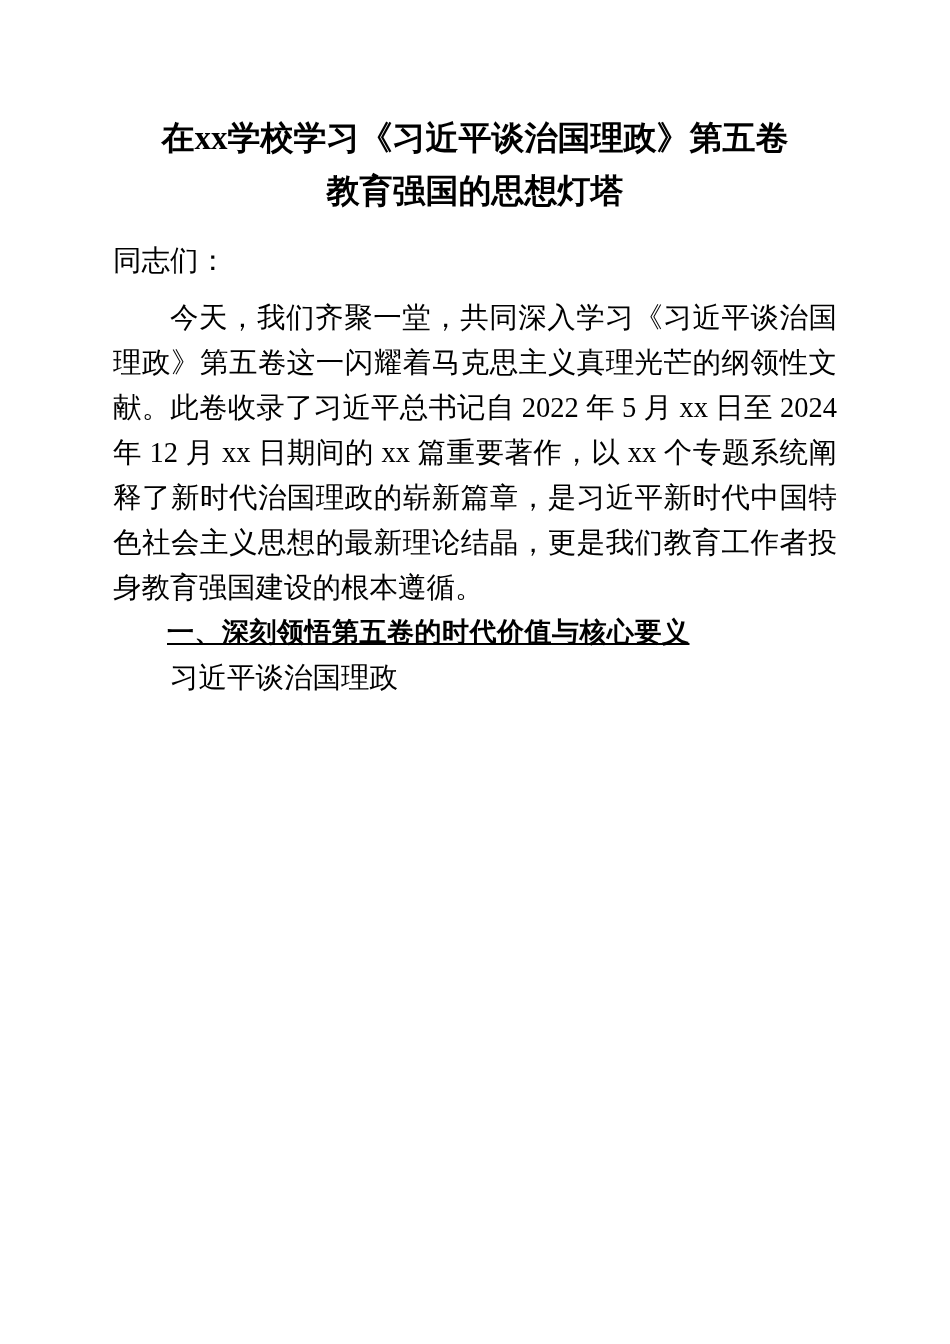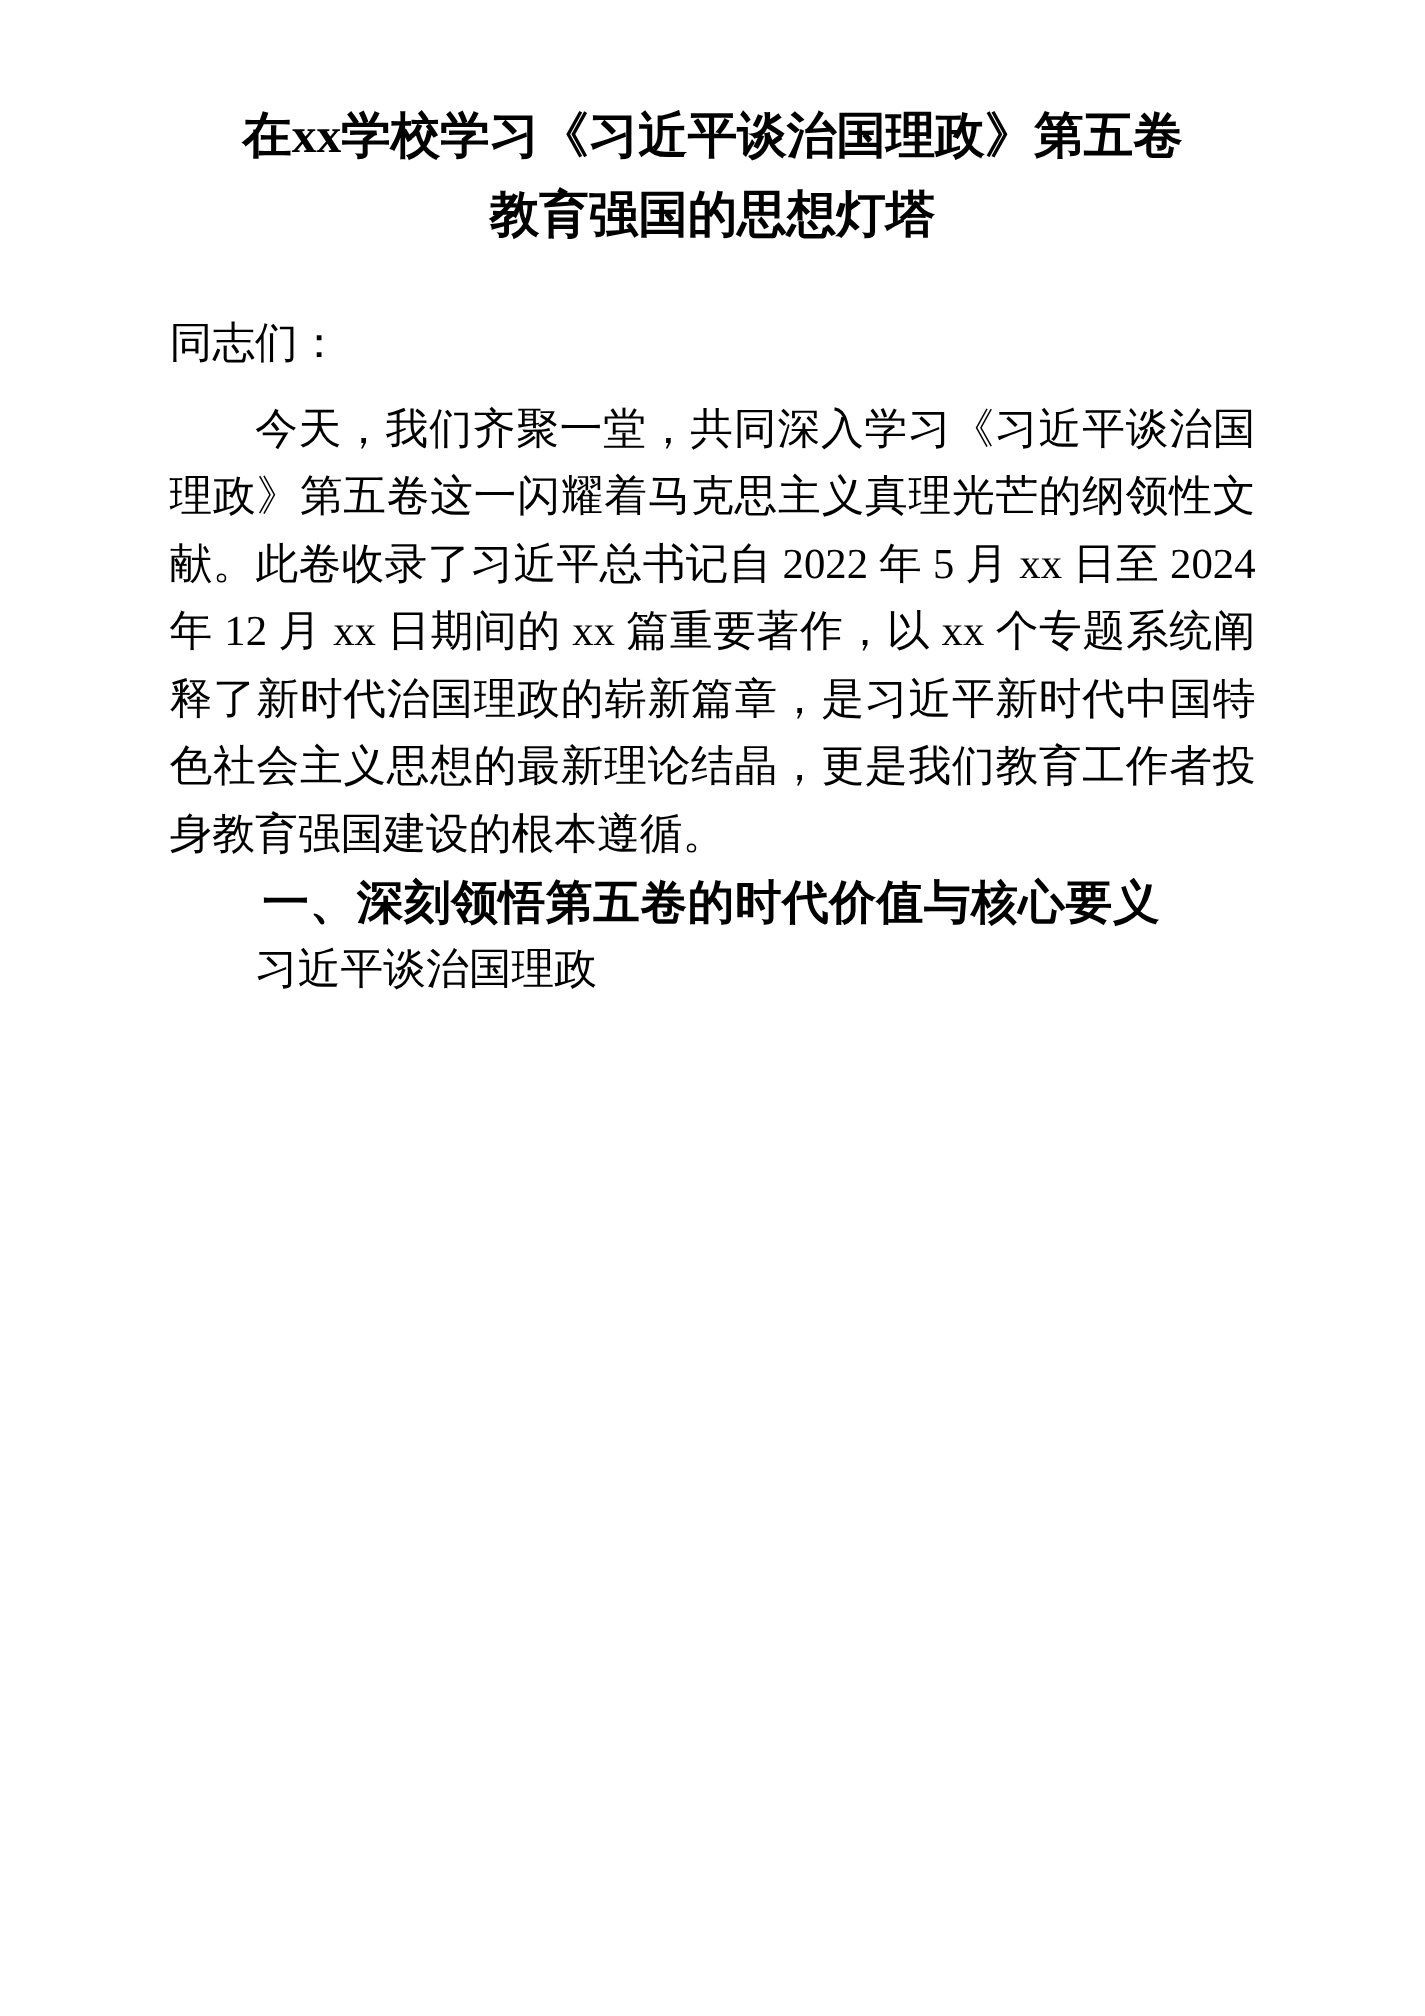--- a/index.html
+++ b/index.html
@@ -27,21 +27,21 @@
   .content {
     position: absolute;
     left: 113px;
     top: 0;
     width: 724px;
   }
 
   
   .doc-title {
     margin: 0;
-    padding-top: 65px;
+    padding-top: 112px;
     text-align: center;
     font-family: "Liberation Serif", "DejaVu Serif", serif;
     font-weight: bold;
     font-size: 33px;
     line-height: 53px;
     letter-spacing: 0px;
     color: #000000;
   }
   .doc-title .ttl-line {
     display: block;
@@ -54,44 +54,45 @@
     font-size: 28.5px;
     line-height: 45px;
     text-align: justify;
     text-justify: inter-ideograph;
     color: #000000;
     margin: 0;
   }
 
   
   .salutation {
-    margin-top: 36px;
+    margin-top: 20px;
   }
 
   
   .para {
     text-indent: 2em;
   }
 
   
   .para + .para,
   .salutation + .para {
     margin-top: 12px;
   }
 
   
   .section-heading {
     font-family: "Liberation Sans", "DejaVu Sans", sans-serif;
     font-weight: bold;
-    font-size: 31px;
+    font-size: 27px;
     line-height: 45px;
     text-indent: 2em;
     margin: 0;
     color: #000000;
     letter-spacing: 0.5px;
+    text-decoration: underline;
   }
 
   
   .sub-heading {
     font-family: "Liberation Serif", "DejaVu Serif", serif;
     font-size: 28.5px;
     line-height: 45px;
     text-indent: 2em;
     margin: 0;
     color: #000000;

